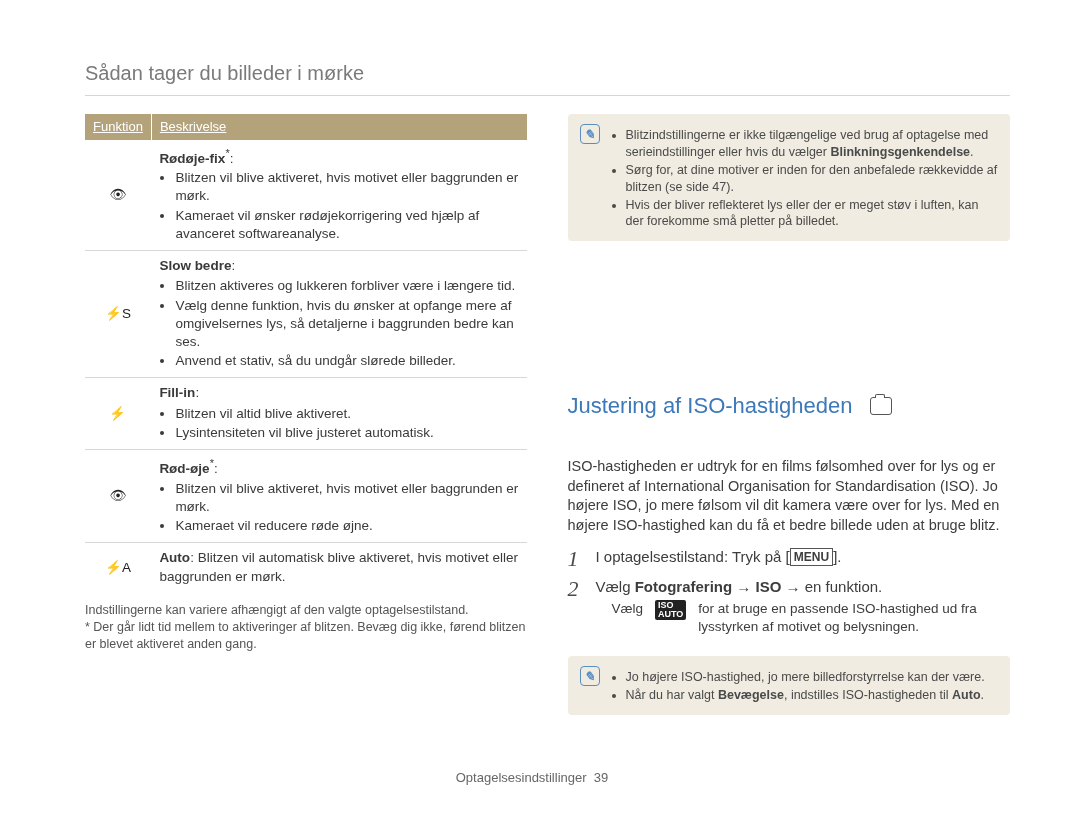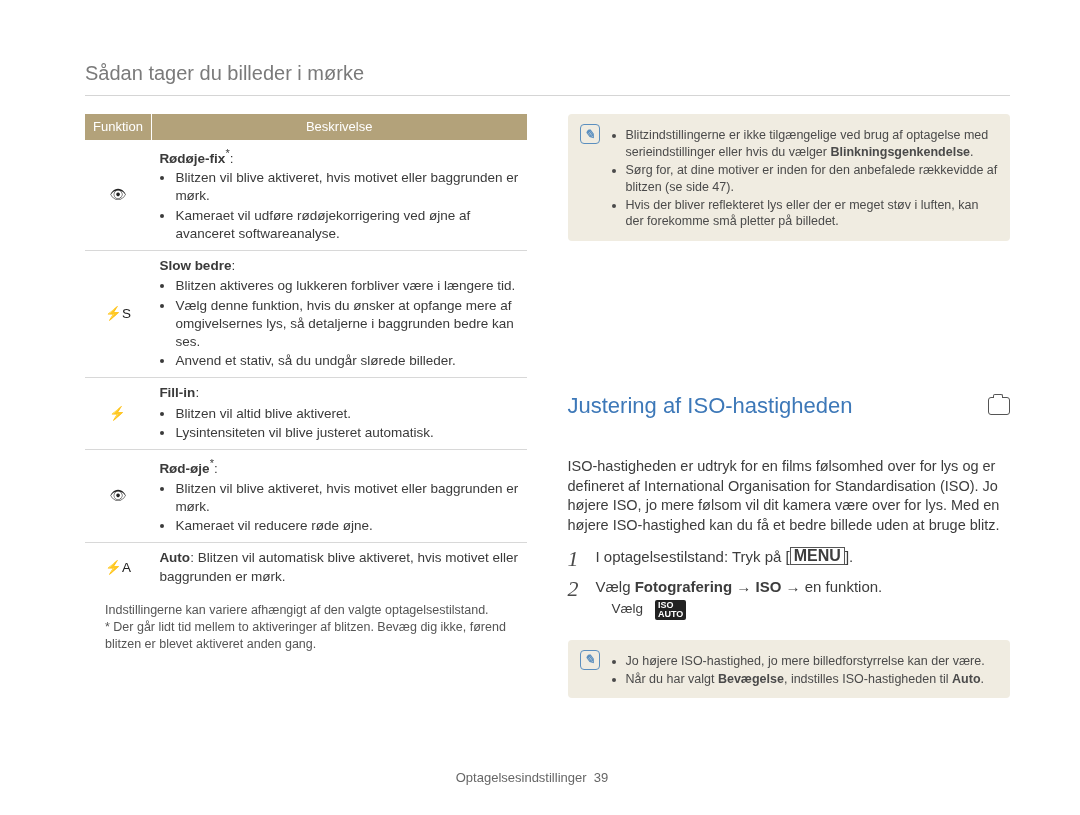--- a/index.html
+++ b/index.html
@@ -38,24 +38,25 @@
   }
   
   .func-table {
     width: 100%;
     border-collapse: collapse;
   }
   .func-table th {
     background: #b3a27a;
     color: #fff;
     font-weight: 400;
-    text-align: center;
+    text-align: left;
     padding: 4px 8px;
     font-size: 13px;
     border-right: 1px solid #fff;
+    text-decoration: underline;
   }
   .func-table td {
     border-top: 1px solid #d8d8d8;
     padding: 6px 8px;
     vertical-align: middle;
     font-size: 13.5px;
     margin-top: 28px;
   }
   .func-table tr:first-of-type td { border-top: none; }
   .icon-cell {
@@ -74,21 +75,20 @@
   }
   .func-table ul li,
   .note-box ul li,
   .step-bullets li {
     margin: 1px 0;
   }
   .footnotes {
     margin-top: 10px;
     font-size: 12.5px;
     color: #555;
-    margin-left: 20px;
   }
   
   .note-box {
     background: #f0ece1;
     border-radius: 4px;
     display: flex;
     padding: 10px 12px;
     gap: 10px;
     font-size: 12.5px;
     color: #4a4a4a;
@@ -110,21 +110,20 @@
     line-height: 1;
   }
   .section-title {
     color: #3d78b8;
     font-size: 22px;
     font-weight: 400;
     margin: 150px 0 6px 0;
     display: flex;
     align-items: center;
     gap: 18px;
-    justify-content: space-between;
   }
   .mode-icon {
     display: inline-flex;
     align-items: center;
     justify-content: center;
     width: 22px;
     height: 18px;
     border: 1.5px solid #555;
     border-radius: 3px;
     position: relative;
@@ -161,21 +160,21 @@
     color: #4a4a4a;
     width: 16px;
     line-height: 1.1;
   }
   .step-body { flex: 1; font-size: 15px; color: #3d3d3d; }
   .menu-chip {
     display: inline-block;
     border: 1px solid #555;
     padding: 0 3px;
     font-weight: bold;
-    font-size: 16px;
+    font-size: 12px;
     line-height: 16px;
     vertical-align: 1px;
   }
   .iso-chip {
     display: inline-block;
     background: #222;
     color: #fff;
     font-size: 9px;
     font-weight: bold;
     padding: 1px 3px;
@@ -210,21 +209,21 @@
             <th>Beskrivelse</th>
           </tr>
         </thead>
         <tbody>
           <tr>
             <td class="icon-cell">👁</td>
             <td>
               <span class="row-title">Rødøje-fix</span><span class="star">*</span><span>:</span>
               <ul>
                 <li>Blitzen vil blive aktiveret, hvis motivet eller baggrunden er mørk.</li>
-                <li>Kameraet vil udføre rødøjekorrigering ved øjne af avanceret softwareanalyse.</li>
+                <li>Kameraet vil ønsker rødøjekorrigering ved hjælp af avanceret softwareanalyse.</li>
               </ul>
             </td>
           </tr>
           <tr>
             <td class="icon-cell">⚡S</td>
             <td>
               <span class="row-title">Slow bedre</span><span>:</span>
               <ul>
                 <li>Blitzen aktiveres og lukkeren forbliver være i længere tid.</li>
                 <li>Vælg denne funktion, hvis du ønsker at opfange mere af omgivelsernes lys, så detaljerne i baggrunden bedre kan ses.</li>
@@ -293,20 +292,21 @@
           </div>
         </li>
         <li>
           <div class="step-num">2</div>
           <div class="step-body">
             <span>Vælg </span><b>Fotografering</b><span> → </span><b>ISO</b><span> → en funktion.</span>
             <ul class="step-bullets">
               <li>
                 <span>Vælg </span>
                   <span class="iso-chip"><span>ISO</span><br><span>AUTO</span></span>
+                  <span> for at bruge en passende ISO-hastighed ud fra lysstyrken af motivet og belysningen.</span>
               </li>
             </ul>
           </div>
         </li>
       </ol>
 
       <div class="note-box" style="margin-top:14px">
         <div class="note-icon">✎</div>
         <ul>
           <li>Jo højere ISO-hastighed, jo mere billedforstyrrelse kan der være.</li>

